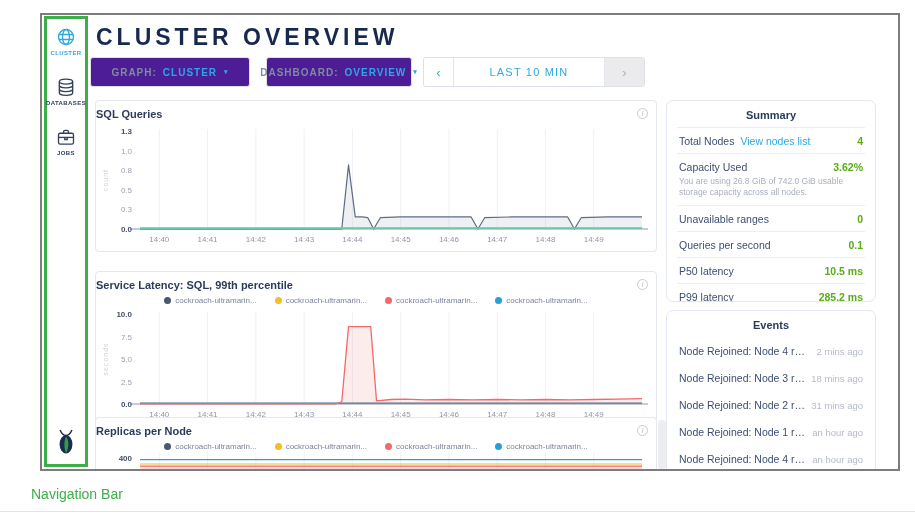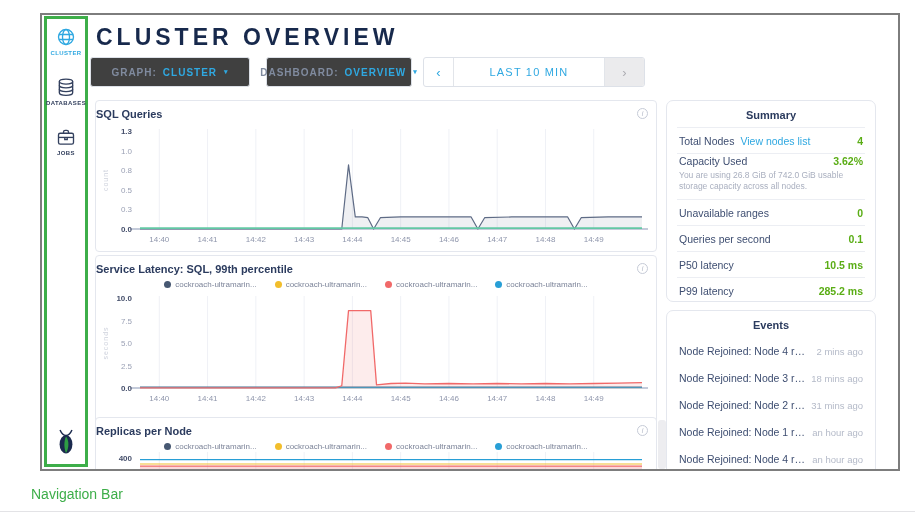--- a/index.html
+++ b/index.html
@@ -20,21 +20,21 @@
                letter-spacing:0.4px; color:#33405E; }
   .nav-item.active .nav-label { color:#2FA8E1; }
   .nav-item.active svg { color:#2FA8E1; }
   .nav-item svg { color:#33405E; }
   .logo { position:absolute; bottom:5px; left:50%; transform:translateX(-50%); }
 
   
   .page-title { position:absolute; left:54px; top:9px; font-size:23px;
                 font-weight:bold; letter-spacing:4px; color:#17294C; }
   .dd { position:absolute; top:42px; height:30px; border:1px solid #DDE1E8;
-        border-radius:3px; background:#404040; display:flex; align-items:center;
+        border-radius:3px; background:#4c1d95; display:flex; align-items:center;
         justify-content:center; font-size:10px; font-weight:bold;
         letter-spacing:1px; cursor:pointer; }
   .dd-graph { left:48px; width:160px; }
   .dd-dashboard { left:224px; width:146px; }
   .dd-label { color:#808B9F; margin-right:6px; }
   .dd-value { color:#2FA8E1; }
   .dd-caret { color:#2FA8E1; font-size:7px; margin-left:7px; }
   .time-control { position:absolute; left:381px; top:42px; width:222px; height:30px;
                   border:1px solid #DDE1E8; border-radius:3px; background:#fff;
                   display:flex; overflow:hidden; }
@@ -44,21 +44,21 @@
   .seg-range { flex:1; color:#2FA8E1; font-size:11px; font-weight:normal;
                letter-spacing:1.2px; cursor:pointer; }
   .seg-next { width:40px; border-left:1px solid #E2E5EA; background:#EBEBED;
               color:#ACACB2; font-size:13px; }
 
   
   .card { position:absolute; background:#fff; border:1px solid #E4E7EE;
           border-radius:4px; }
   .chart-card { left:53px; width:562px; overflow:hidden; }
   #chart0 { top:85px;  height:152px; }
-  #chart1 { top:240px; height:190px; }
+  #chart1 { top:256px; height:190px; }
   #chart2 { top:402px; height:90px; }
   .chart-title { position:absolute; top:7px; width:100%; text-align:left;
                  font-size:11px; font-weight:bold; color:#2B3B5E; }
   .info-icon { position:absolute; top:7px; right:8px; width:11px; height:11px;
                border:1px solid #C6CBD7; border-radius:50%; color:#B4BAC8;
                font-size:7px; line-height:9px; text-align:center;
                font-style:italic; cursor:pointer; }
   .legend { position:absolute; top:24px; width:100%; display:flex;
             justify-content:center; gap:18px; font-size:8px; color:#7C8499; }
   .legend-item { display:flex; align-items:center; cursor:pointer; }
@@ -74,21 +74,21 @@
   #summary-card { top:85px; height:202px; }
   #events-card { top:295px; height:170px; }
   .card-title { padding:8px 0 6px; text-align:center; font-size:11px;
                 font-weight:bold; color:#2B3B5E; }
   .sum-row { border-top:1px solid #ECEEF3; margin:0 10px; padding:7px 2px 6px;
              display:flex; align-items:baseline; font-size:10.5px; color:#3E4E71; }
   .sum-label { white-space:nowrap; }
   .sum-link { color:#2FA8E1; margin-left:6px; cursor:pointer; white-space:nowrap; }
   .sum-spacer { flex:1; }
   .sum-value { color:#5AAD15; font-weight:bold; white-space:nowrap; }
-  .sum-block { border-top:1px solid #ECEEF3; margin:0 10px; padding:1px 2px 6px; }
+  .sum-block { border-top:1px solid #ECEEF3; margin:0 10px; padding:7px 2px 6px; }
   .sum-block-head { display:flex; align-items:baseline; font-size:10.5px;
                     color:#3E4E71; }
   .sum-note { margin-top:3px; font-size:8.5px; line-height:1.35; color:#A9AFBF; }
   .event-row { display:flex; justify-content:space-between; align-items:baseline;
                margin:0 10px; padding:8px 2px 7px; font-size:10.5px; cursor:pointer; }
   .event-text { color:#3E4E71; white-space:nowrap; overflow:hidden;
                 text-overflow:ellipsis; max-width:132px; }
   .event-time { color:#B4BAC8; font-size:9.5px; white-space:nowrap; margin-left:6px; }
 
   

